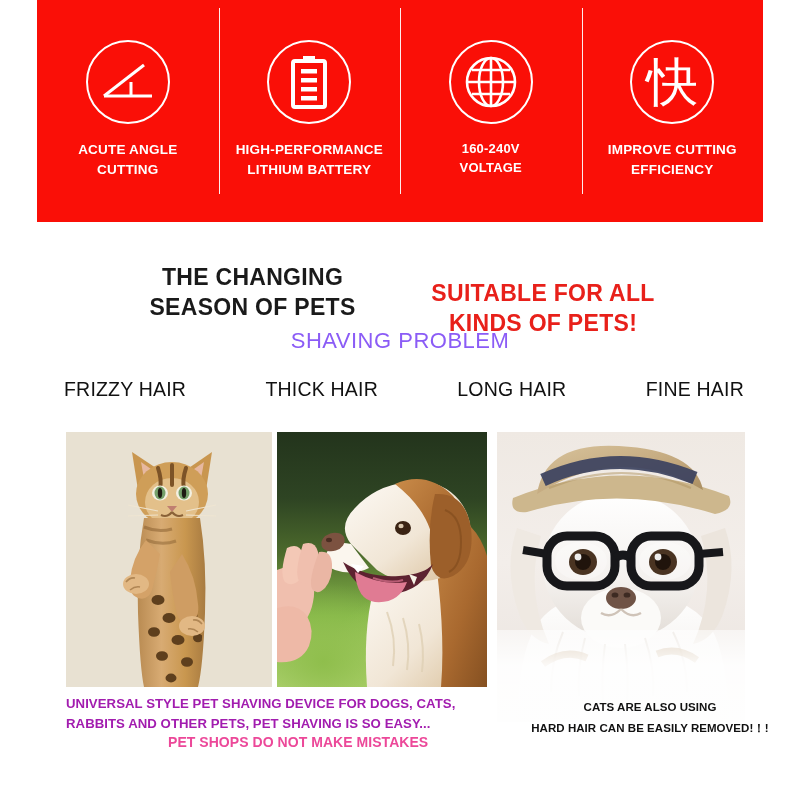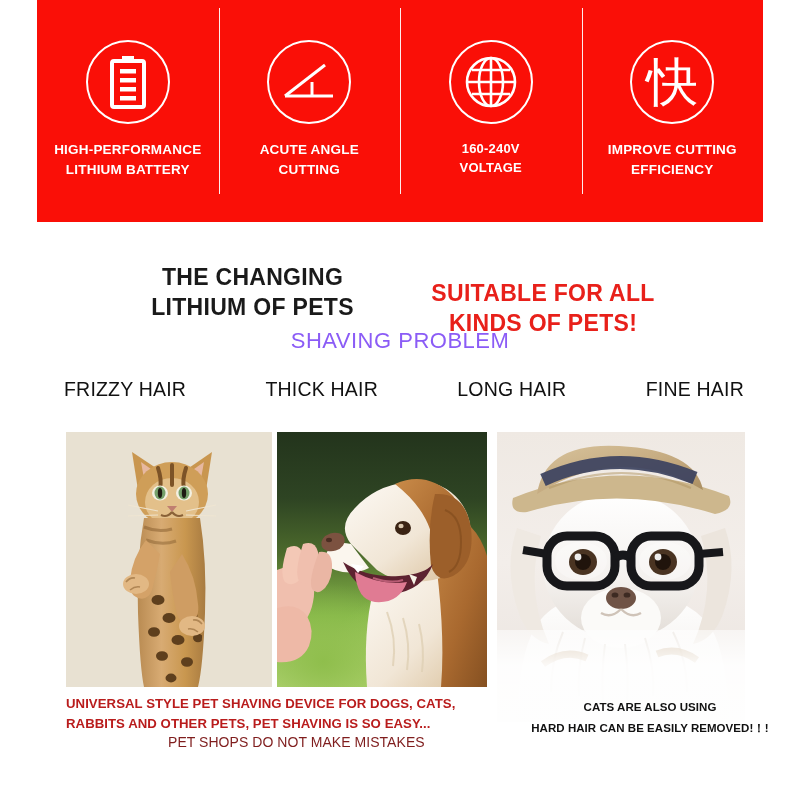--- a/index.html
+++ b/index.html
@@ -106,72 +106,72 @@
   .wd-bg{position:absolute;inset:0;
     background:linear-gradient(180deg,#efe9e3 0%, #f3eeea 45%, #e9e2dd 100%);}
   .wd-fade{
     position:absolute;left:0;right:0;bottom:0;height:92px;
     background:linear-gradient(180deg, rgba(255,255,255,.55) 0%, rgba(255,255,255,.93) 38%, rgba(255,255,255,.97) 100%);
   }
 
   
   .cap-left{
     position:absolute;left:66px;top:694px;width:420px;
-    font-size:13.2px;font-weight:bold;color:#b91c1c;
+    font-size:13.2px;font-weight:bold;color:#a21caf;
     line-height:1.5;letter-spacing:.05px;
     white-space:pre-line;
   }
   .cap-left-2{
     position:absolute;left:168px;top:734px;width:330px;
-    font-size:14px;font-weight:normal;color:#7f1d1d;letter-spacing:.05px;
+    font-size:14px;font-weight:bold;color:#ec4899;letter-spacing:.05px;
   }
   .cap-right{
     position:absolute;left:526px;top:697px;width:248px;
     text-align:center;
     font-size:11.5px;font-weight:bold;color:#111;
     line-height:1.85;letter-spacing:.05px;
     white-space:pre-line;
   }
 </style>
 </head>
 <body>
 
 <div class="page">
 
   <div class="banner">
+
+    <div class="feature">
+      <div class="icon-circle">
+        <svg width="56" height="48" viewBox="0 0 56 48" aria-hidden="true">
+          <line x1="4" y1="38" x2="52" y2="38" stroke="#fff" stroke-width="3"></line>
+          <line x1="4" y1="38" x2="44" y2="7" stroke="#fff" stroke-width="3"></line>
+          <line x1="31" y1="24" x2="31" y2="38" stroke="#fff" stroke-width="3"></line>
+        </svg>
+      </div>
+      <div class="feat-label">ACUTE ANGLE
+CUTTING</div>
+    </div>
 
     <div class="feature">
       <div class="icon-circle">
         <svg width="48" height="56" viewBox="0 0 48 56" aria-hidden="true">
           <rect x="18" y="2" width="12" height="5" fill="#fff"></rect>
           <rect x="8" y="7" width="32" height="46" rx="2" fill="none" stroke="#fff" stroke-width="4"></rect>
           <rect x="16" y="15" width="16" height="4.5" fill="#fff"></rect>
           <rect x="16" y="24" width="16" height="4.5" fill="#fff"></rect>
           <rect x="16" y="33" width="16" height="4.5" fill="#fff"></rect>
           <rect x="16" y="42" width="16" height="4.5" fill="#fff"></rect>
         </svg>
       </div>
       <div class="feat-label">HIGH-PERFORMANCE
 LITHIUM BATTERY</div>
     </div>
 
     <div class="feature">
       <div class="icon-circle">
-        <svg width="56" height="48" viewBox="0 0 56 48" aria-hidden="true">
-          <line x1="4" y1="38" x2="52" y2="38" stroke="#fff" stroke-width="3"></line>
-          <line x1="4" y1="38" x2="44" y2="7" stroke="#fff" stroke-width="3"></line>
-          <line x1="31" y1="24" x2="31" y2="38" stroke="#fff" stroke-width="3"></line>
-        </svg>
-      </div>
-      <div class="feat-label">ACUTE ANGLE
-CUTTING</div>
-    </div>
-
-    <div class="feature">
-      <div class="icon-circle">
         <svg width="56" height="56" viewBox="0 0 56 56" aria-hidden="true">
           <circle cx="28" cy="28" r="24" fill="none" stroke="#fff" stroke-width="2.6"></circle>
           <ellipse cx="28" cy="28" rx="12" ry="24" fill="none" stroke="#fff" stroke-width="2.6"></ellipse>
           <line x1="28" y1="4" x2="28" y2="52" stroke="#fff" stroke-width="2.6"></line>
           <line x1="4" y1="28" x2="52" y2="28" stroke="#fff" stroke-width="2.6"></line>
           <path d="M9 16 H47" stroke="#fff" stroke-width="2.6" fill="none"></path>
           <path d="M9 40 H47" stroke="#fff" stroke-width="2.6" fill="none"></path>
         </svg>
       </div>
       <div class="feat-label small">160-240V
@@ -183,21 +183,21 @@
         <span style="color:#fff;font-size:52px;line-height:1;font-family:'DejaVu Sans',sans-serif;">快</span>
       </div>
       <div class="feat-label">IMPROVE CUTTING
 EFFICIENCY</div>
     </div>
 
   </div>
 
   <div class="headline">
     <div class="hl-left">THE CHANGING
-LITHIUM OF PETS</div>
+SEASON OF PETS</div>
     <div class="hl-right">SUITABLE FOR ALL
 KINDS OF PETS!</div>
   </div>
   <div class="hl-ghost">SHAVING PROBLEM</div>
 
   <div class="hairtypes">
     <div class="hairtype">FRIZZY HAIR</div>
     <div class="hairtype">THICK HAIR</div>
     <div class="hairtype">LONG HAIR</div>
     <div class="hairtype">FINE HAIR</div>

